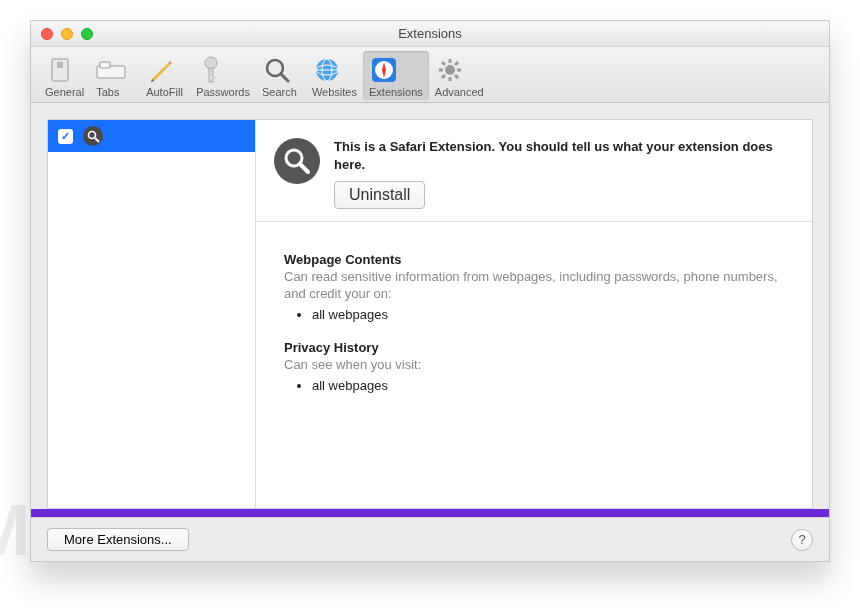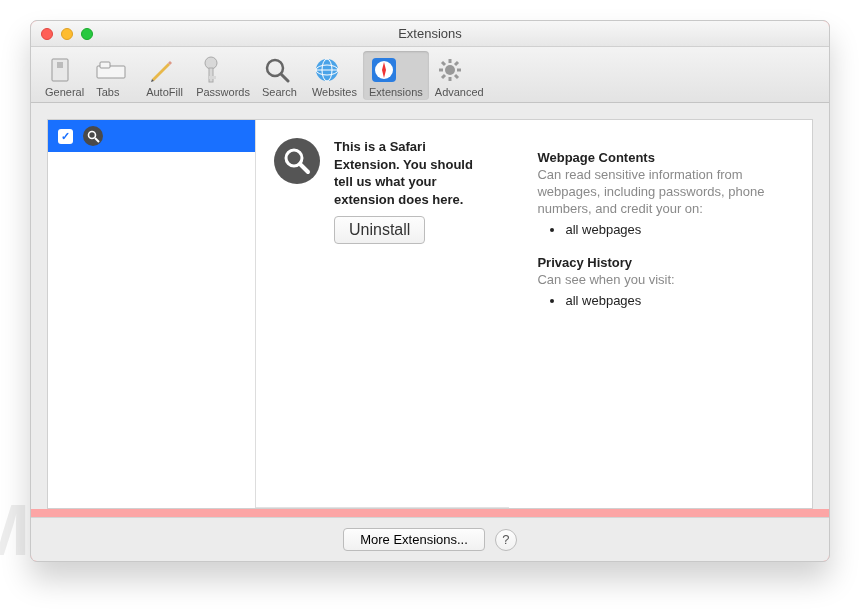--- a/index.html
+++ b/index.html
@@ -1,45 +1,45 @@
 <!DOCTYPE html>
 <html><head>
 <meta charset="utf-8">
 <style>
 *{box-sizing:border-box;margin:0;padding:0}
 body{font-family:-apple-system,"Helvetica Neue",Arial,sans-serif;background:#fff;width:860px;height:611px;position:relative;overflow:hidden}
 .watermark{position:absolute;left:-30px;bottom:40px;font-size:72px;font-weight:700;color:#ccc;opacity:.35;letter-spacing:6px;pointer-events:none;z-index:0}
-.window{position:relative;margin:20px 30px 30px;background:#fca5a5;border:1px solid #c8c8c8;border-radius:7px;box-shadow:0 18px 30px rgba(0,0,0,.18);overflow:hidden;z-index:1}
+.window{position:relative;margin:20px 30px 30px;background:#6d28d9;border:1px solid #c8c8c8;border-radius:1px;box-shadow:0 18px 30px rgba(0,0,0,.18);overflow:hidden;z-index:1}
 .titlebar{height:26px;background:linear-gradient(#f7f7f7,#e7e7e7);display:flex;align-items:center;border-bottom:1px solid #d0d0d0;position:relative}
 .traffic{display:flex;gap:8px;padding-left:10px}
 .dot{width:12px;height:12px;border-radius:50%}
 .red{background:#ff5f57;border:.5px solid #e24640}
 .yellow{background:#febc2e;border:.5px solid #dfa023}
 .green{background:#28c840;border:.5px solid #1aab2b}
 .wtitle{position:absolute;left:0;right:0;text-align:center;font-size:13px;color:#444}
 .toolbar{background:linear-gradient(#f3f3f3,#e3e3e3);border-bottom:1px solid #c4c4c4;display:flex;padding:4px 8px 2px}
 .titem{display:flex;flex-direction:column;justify-content:flex-end;padding:4px 6px 2px;border-radius:4px;min-width:50px;cursor:default}
 .titem.selected{background:#d0d0d0;box-shadow:inset 0 1px 2px rgba(0,0,0,.15)}
 .ticon{width:30px;height:30px;display:flex;align-items:center;justify-content:center;margin-bottom:1px}
 .tlabel{font-size:11px;color:#555}
 .content{background:#fff;margin:0 0 8px;display:flex;min-height:390px;border-top:1px solid #d7d7d7}
 .sidebar{width:208px;background:#fff;border-right:1px solid #ddd}
 .extrow{height:32px;background:#1970ff;display:flex;align-items:center;gap:10px;padding:0 10px;color:#fff}
 .chk{width:15px;height:15px;background:#fff;border-radius:3px;display:flex;align-items:center;justify-content:center;color:#1970ff;font-size:11px;font-weight:700}
 .srchcirc{width:20px;height:20px;background:#4a4a4a;border-radius:50%;display:flex;align-items:center;justify-content:center}
-.main{flex:1;display:flex;flex-direction:row}
+.main{flex:1;display:flex;flex-direction:column}
 .hdr{display:flex;gap:14px;padding:18px 18px 12px;border-bottom:1px solid #e2e2e2}
 .bigicon{width:46px;height:46px;background:#555;border-radius:50%;display:flex;align-items:center;justify-content:center;flex-shrink:0}
 .desc{font-size:13px;font-weight:600;color:#222;line-height:1.35}
 .unbtn{margin-top:8px;font-size:16px;padding:4px 14px;background:linear-gradient(#fdfdfd,#f1f1f1);border:1px solid #bcbcbc;border-radius:4px;color:#333}
 .perms{padding:30px 28px;font-size:13px;color:#222}
 .perms h4{font-size:13px;font-weight:700;margin-bottom:2px}
 .perms p{color:#8a8a8a;margin-bottom:4px;line-height:1.3}
 .perms ul{list-style:disc;padding-left:28px;margin-bottom:18px}
-.footer{background:#ececec;padding:10px 16px;display:flex;justify-content:center;align-items:center;gap:10px;border-top:1px solid #d4d4d4}
+.footer{background:#ececec;padding:10px 16px;display:flex;justify-content:space-between;align-items:center;gap:10px;border-top:1px solid #d4d4d4}
 .morebtn{font-size:13px;padding:3px 16px;background:linear-gradient(#fdfdfd,#f1f1f1);border:1px solid #bcbcbc;border-radius:4px}
 .helpbtn{width:22px;height:22px;border-radius:50%;border:1px solid #bcbcbc;background:linear-gradient(#fdfdfd,#f1f1f1);font-size:13px;color:#555;display:flex;align-items:center;justify-content:center}
 svg{display:block}
 </style>
 </head>
 <body>
 
 <div class="watermark">MALWARETIPS</div>
 
 <div class="window">

